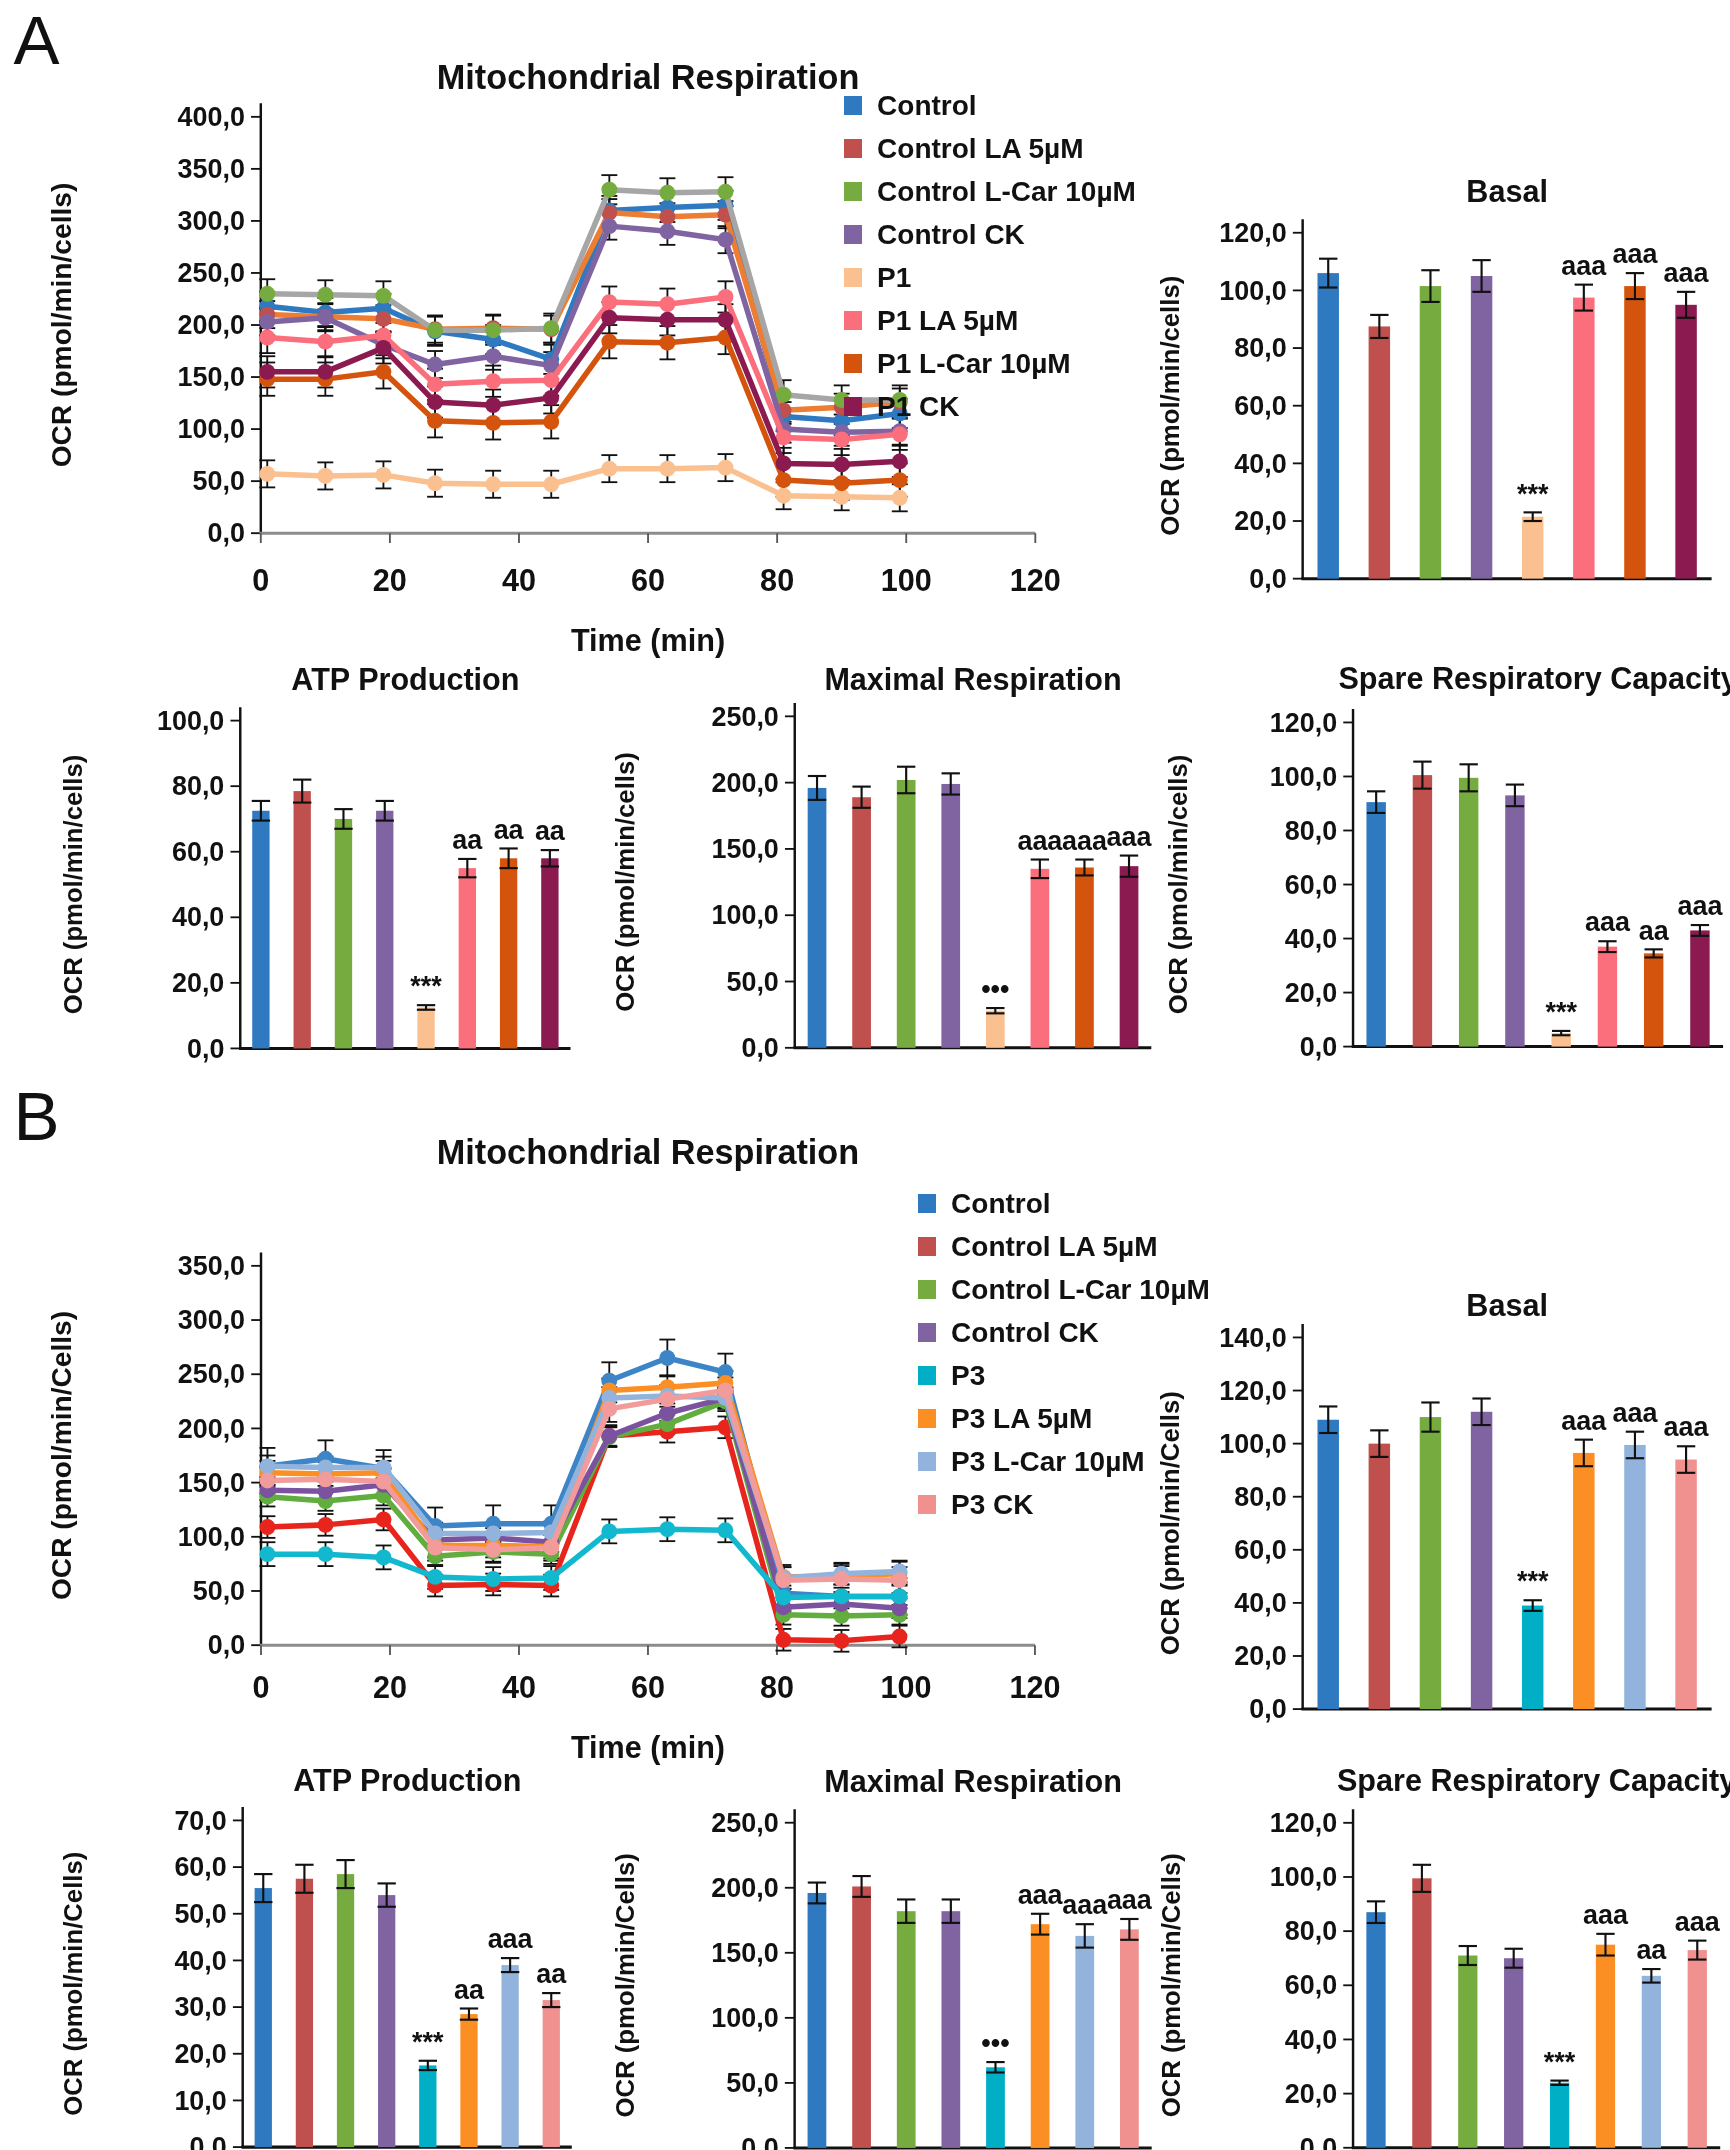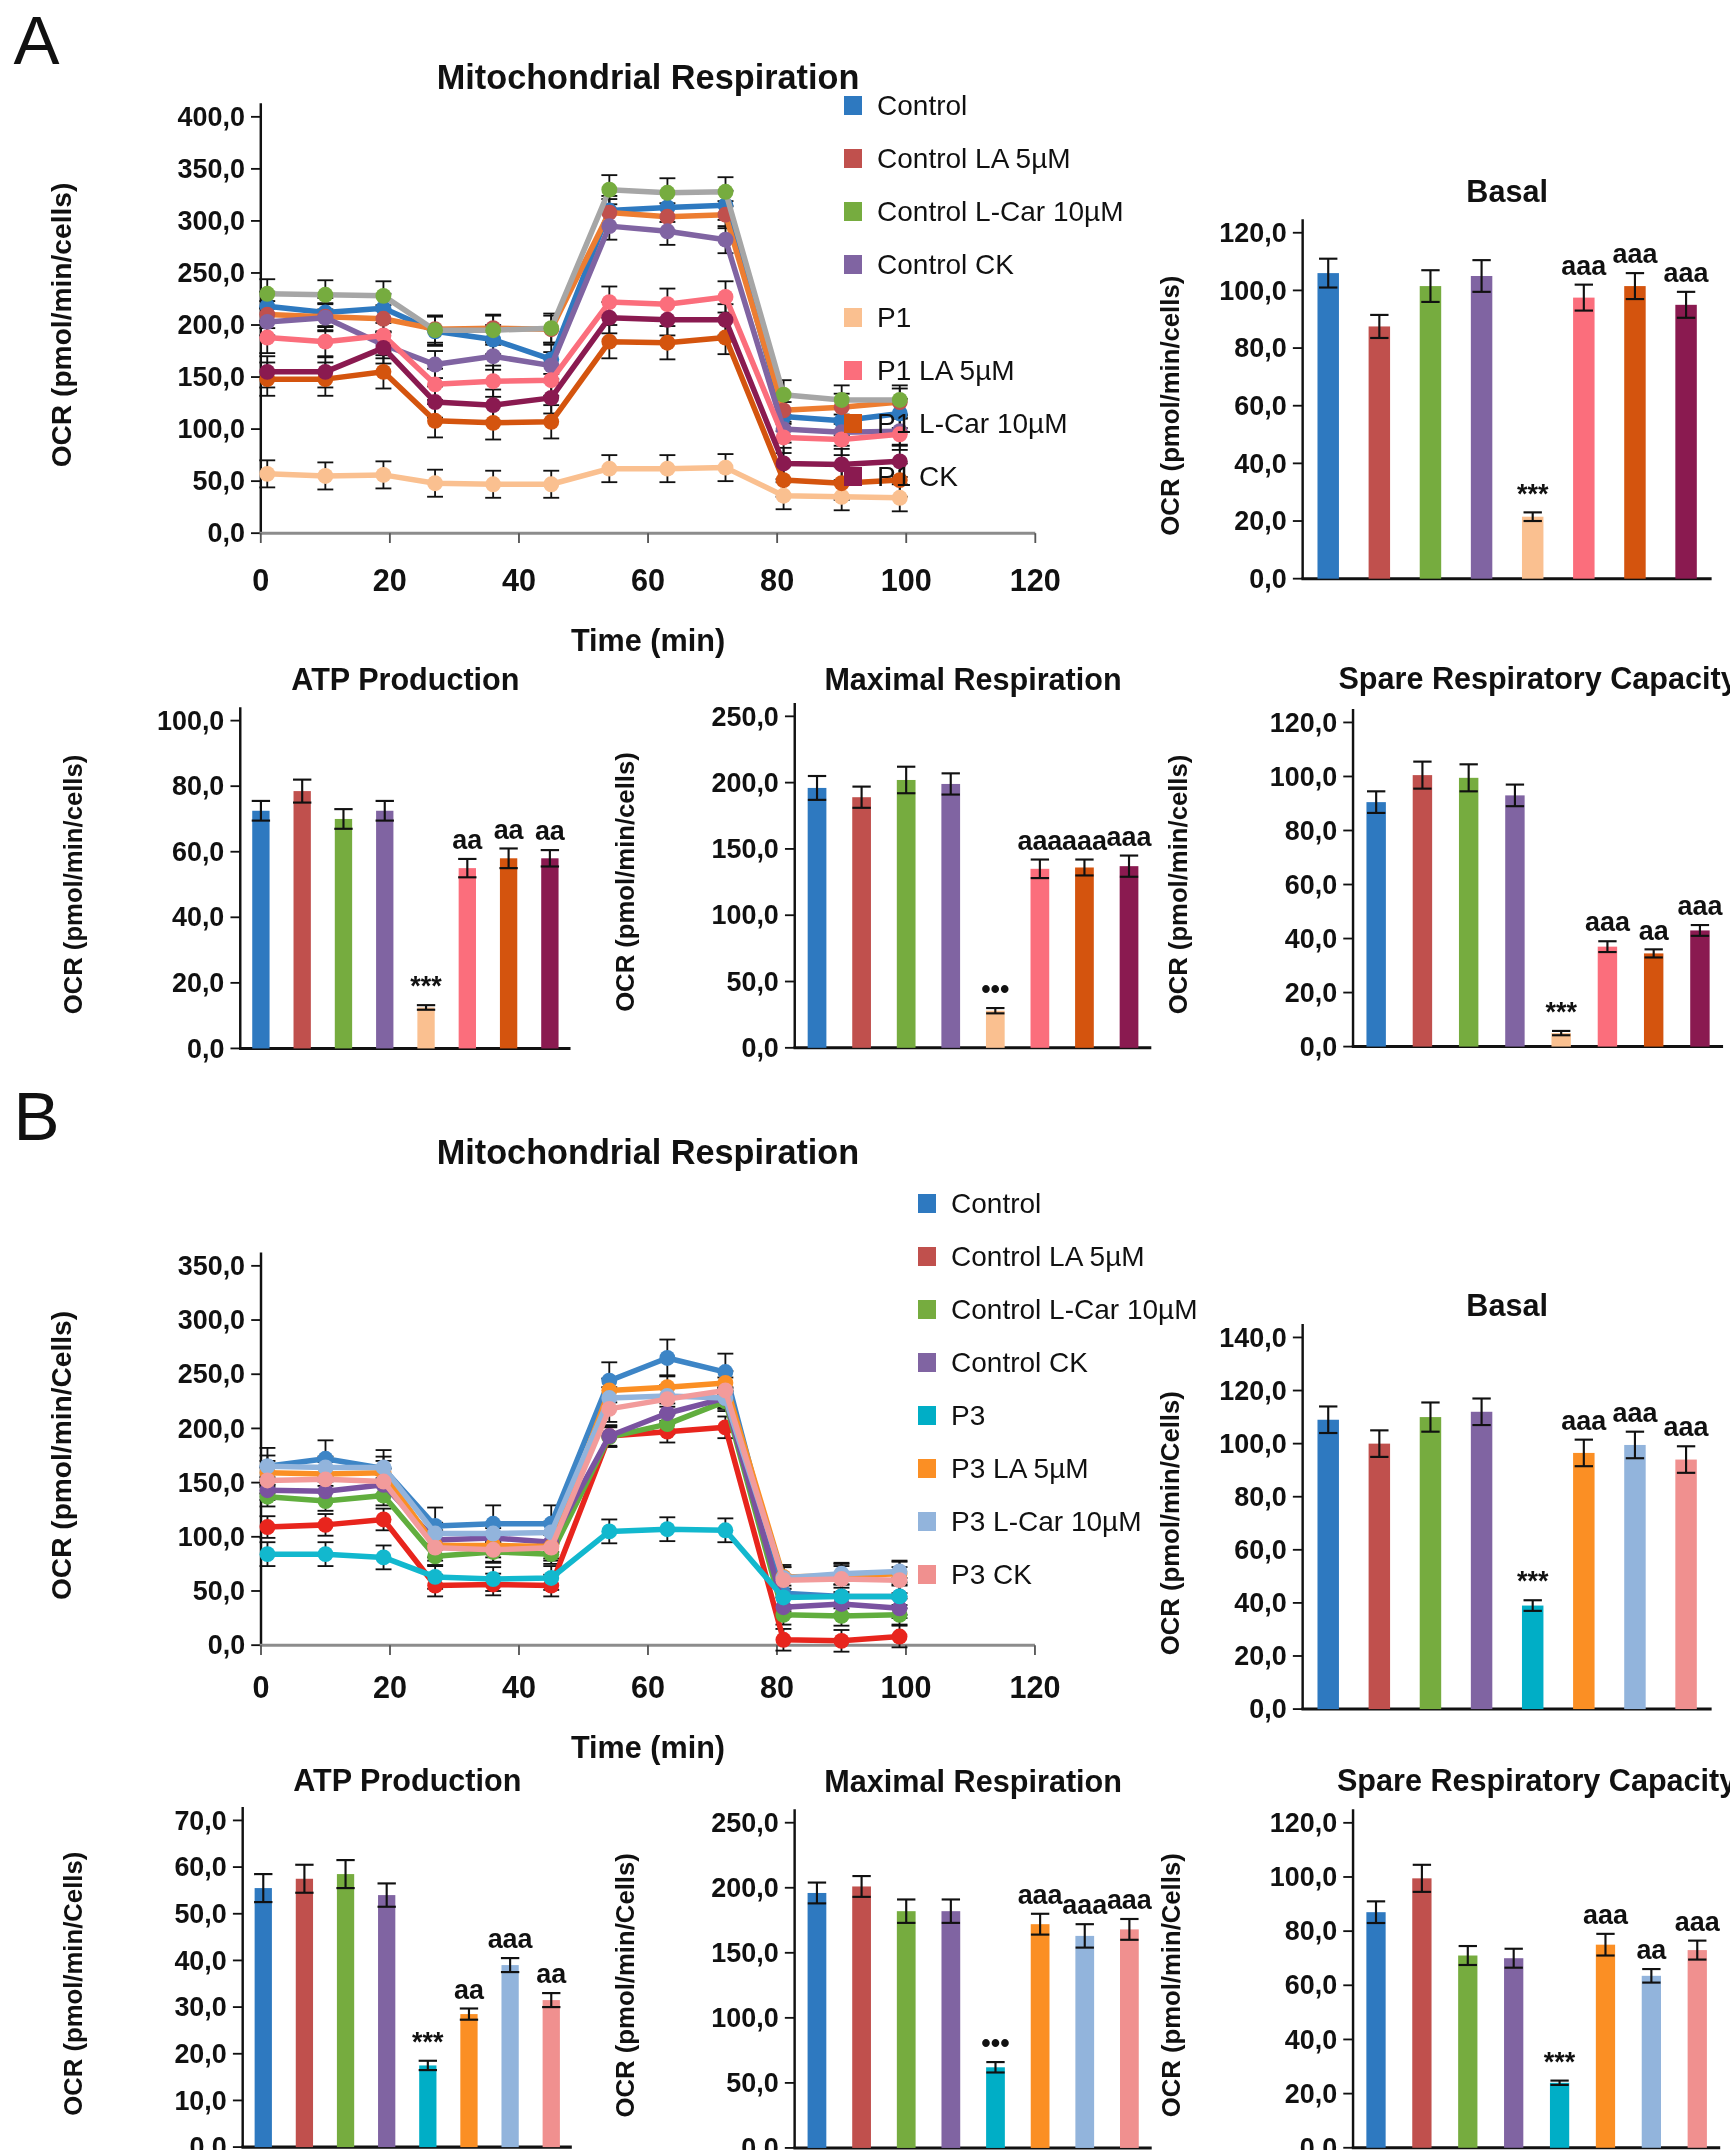--- a/index.html
+++ b/index.html
@@ -13,21 +13,21 @@
   #chart-a-basal{left:1130px;top:153px;width:600px;height:484px;}
   #chart-a-atp{left:9.2px;top:646px;width:572px;height:422px;}
   #chart-a-max{left:582px;top:646px;width:579px;height:422px;}
   #chart-a-spare{left:1151px;top:646px;width:579px;height:422px;}
   #chart-b-line{left:24.5px;top:1108px;width:1041px;height:673px;}
   #legend-b{left:918px;top:1189px;}
   #chart-b-basal{left:1130px;top:1273px;width:600px;height:484px;}
   #chart-b-atp{left:9.2px;top:1748px;width:572px;height:403px;}
   #chart-b-max{left:582px;top:1748px;width:579px;height:403px;}
   #chart-b-spare{left:1145px;top:1748px;width:585px;height:403px;}
-  .legend{position:absolute;display:flex;flex-direction:column;gap:24px;}
+  .legend{position:absolute;display:flex;flex-direction:column;gap:14px;font-weight:bold;}
   .legend-item{display:flex;align-items:center;height:29px;}
   .swatch{width:18.4px;height:18.4px;margin-right:14.7px;display:inline-block;flex:0 0 auto;}
   .legend-label{font-size:28px;color:#111;white-space:nowrap;}
 </style>
 </head>
 <body>
 
 <div class="page">
   <div class="panel-label" id="label-a">A</div>
   <div class="chart" id="chart-a-line"><svg width="1041" height="649" viewBox="0 0 1700 1060">

